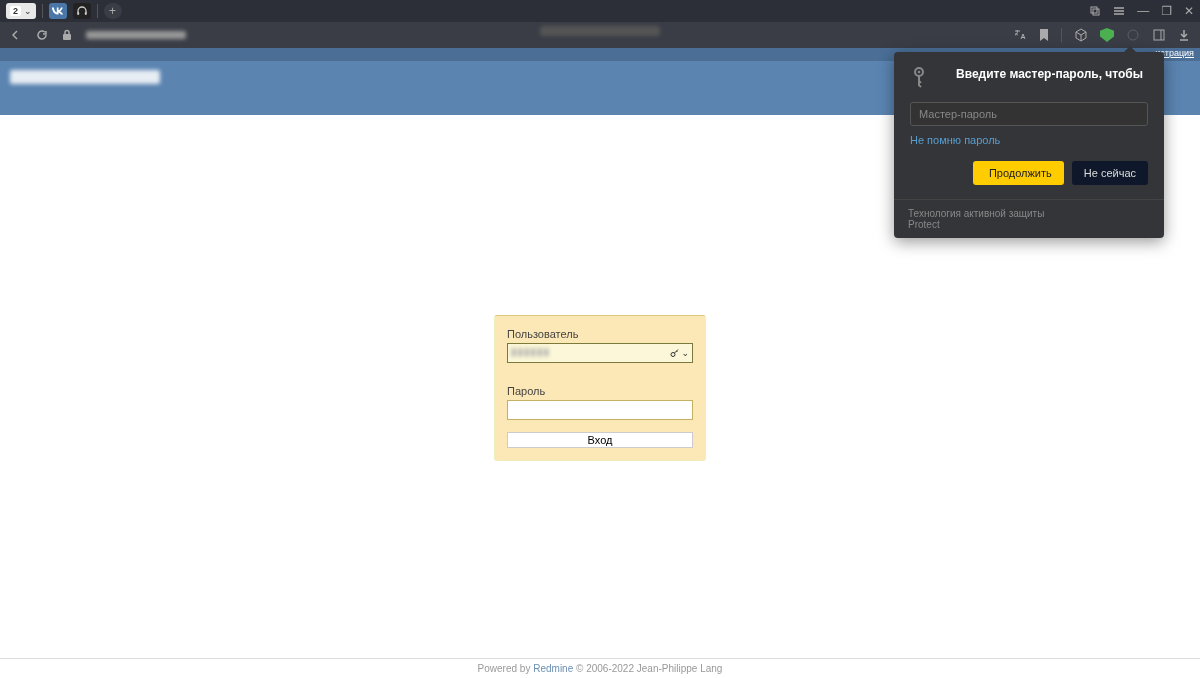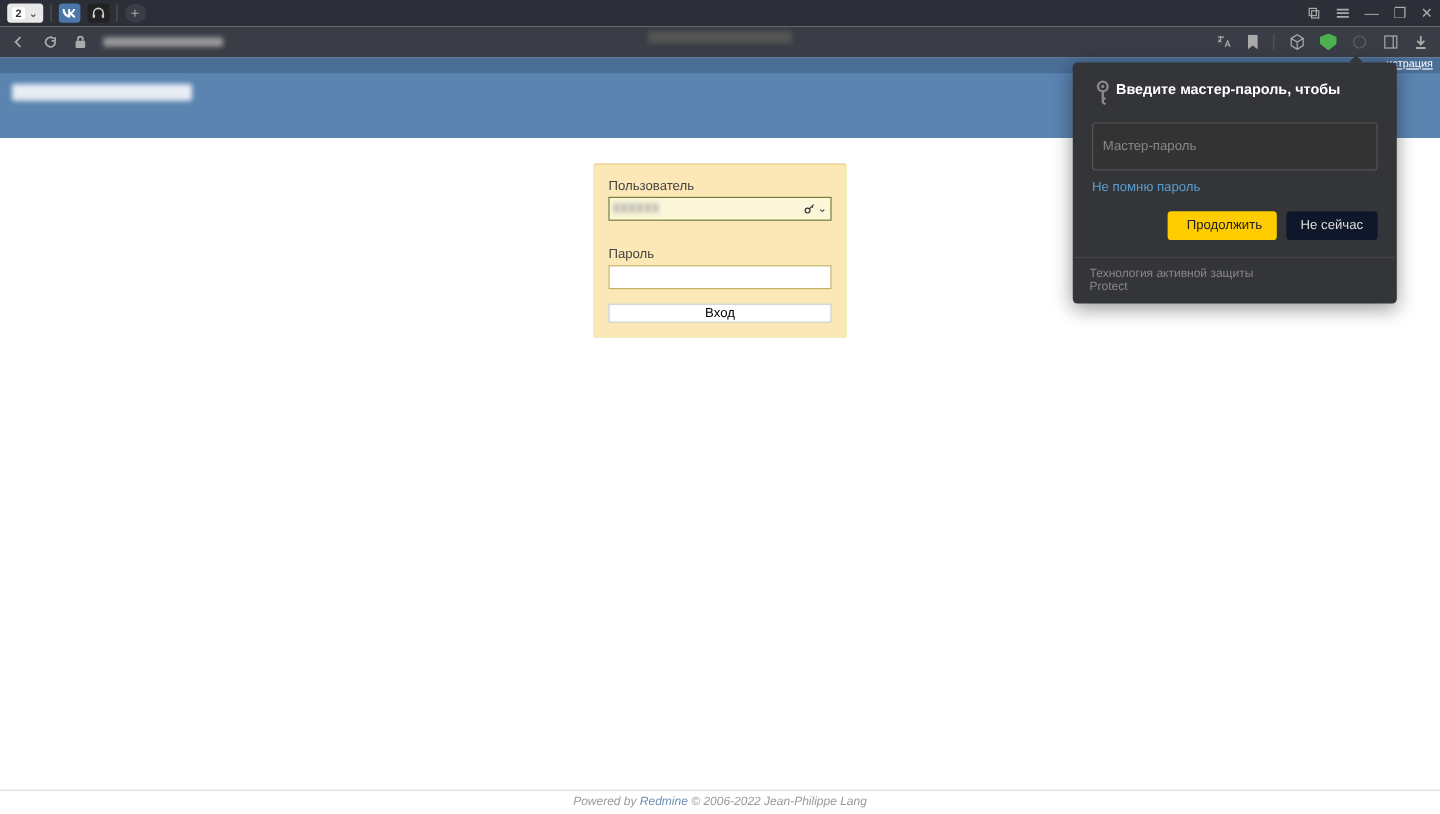--- a/index.html
+++ b/index.html
@@ -154,23 +154,23 @@
     }
 
     
     .content {
       position: absolute;
       top: 48px;
       left: 0;
       right: 0;
       bottom: 0;
       display: flex;
-      align-items: flex-start;
+      align-items: center;
       justify-content: center;
-      padding-top: 88px;
+      padding-top: 50px;
     }
 
     .login-box {
       width: 212px;
       background: #fce7b6;
       border: 1px solid #eeb;
       border-top: 1px solid #e0c87a;
       padding: 12px;
       border-radius: 3px;
     }
@@ -236,40 +236,40 @@
       width: 0; height: 0;
       border-left: 6px solid transparent;
       border-right: 6px solid transparent;
       border-bottom: 6px solid #333539;
     }
     .pw-body {
       padding: 14px 16px 14px 16px;
     }
     .pw-title-row {
       display: flex;
-      gap: 2px;
+      gap: 28px;
     }
     .pw-key-icon {
       flex-shrink: 0;
       width: 18px;
       height: 24px;
       color: #888;
       display: flex;
       align-items: flex-start;
     }
     .pw-title {
       font-size: 12px;
       font-weight: bold;
       line-height: 1.35;
       color: #fff;
     }
     .pw-input {
       margin-top: 12px;
       width: 100%;
-      height: 40px;
+      height: 24px;
       background: #333;
       border: 1px solid #555;
       border-radius: 3px;
       padding: 0 8px;
       color: #eee;
       font-size: 11px;
     }
     .pw-input::placeholder { color: #888; }
     .pw-link {
       display: inline-block;
@@ -309,21 +309,20 @@
     .footer {
       position: absolute;
       bottom: 0;
       left: 0;
       right: 0;
       border-top: 1px solid #ddd;
       text-align: center;
       padding: 4px;
       font-size: 10px;
       color: #999;
-      font-style: italic;
     }
     .footer a { color: #6a8fb5; text-decoration: none; }
 
     .blur-text {
       filter: blur(2px);
       color: #888;
       background: #999;
       width: 100px;
       height: 8px;
       display: inline-block;

